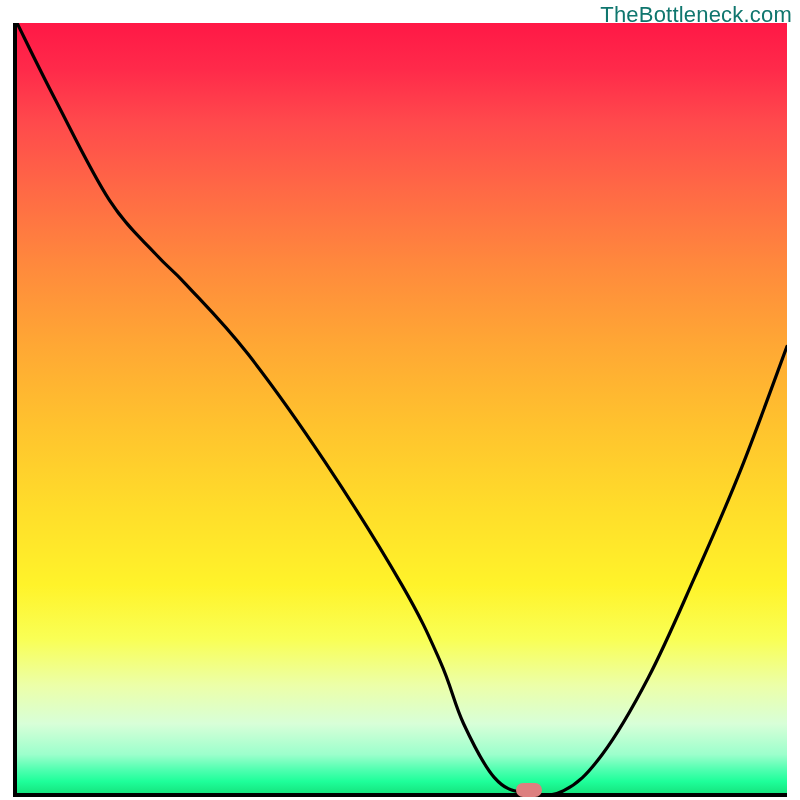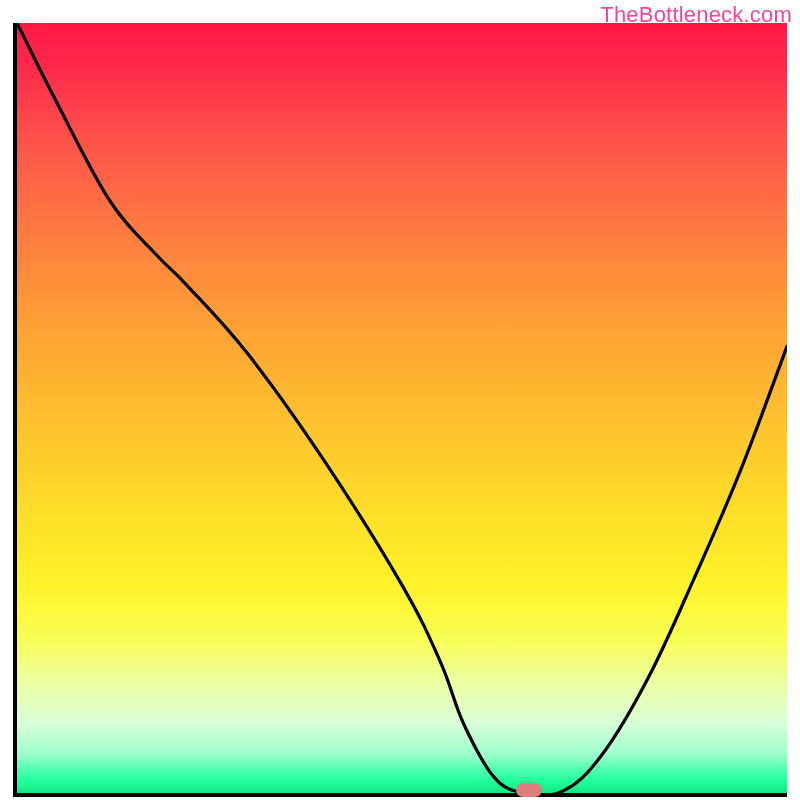--- a/index.html
+++ b/index.html
@@ -12,21 +12,21 @@
   }
   .container {
     position: relative;
     width: 800px;
     height: 800px;
   }
   .watermark {
     position: absolute;
     top: 2px;
     right: 8px;
-    color: #ec4899;
+    color: #0f766e;
     font-size: 22px;
     font-weight: 500;
     letter-spacing: 0.2px;
     z-index: 10;
   }
   .plot-frame {
     position: absolute;
     left: 13px;
     top: 23px;
     width: 774px;

